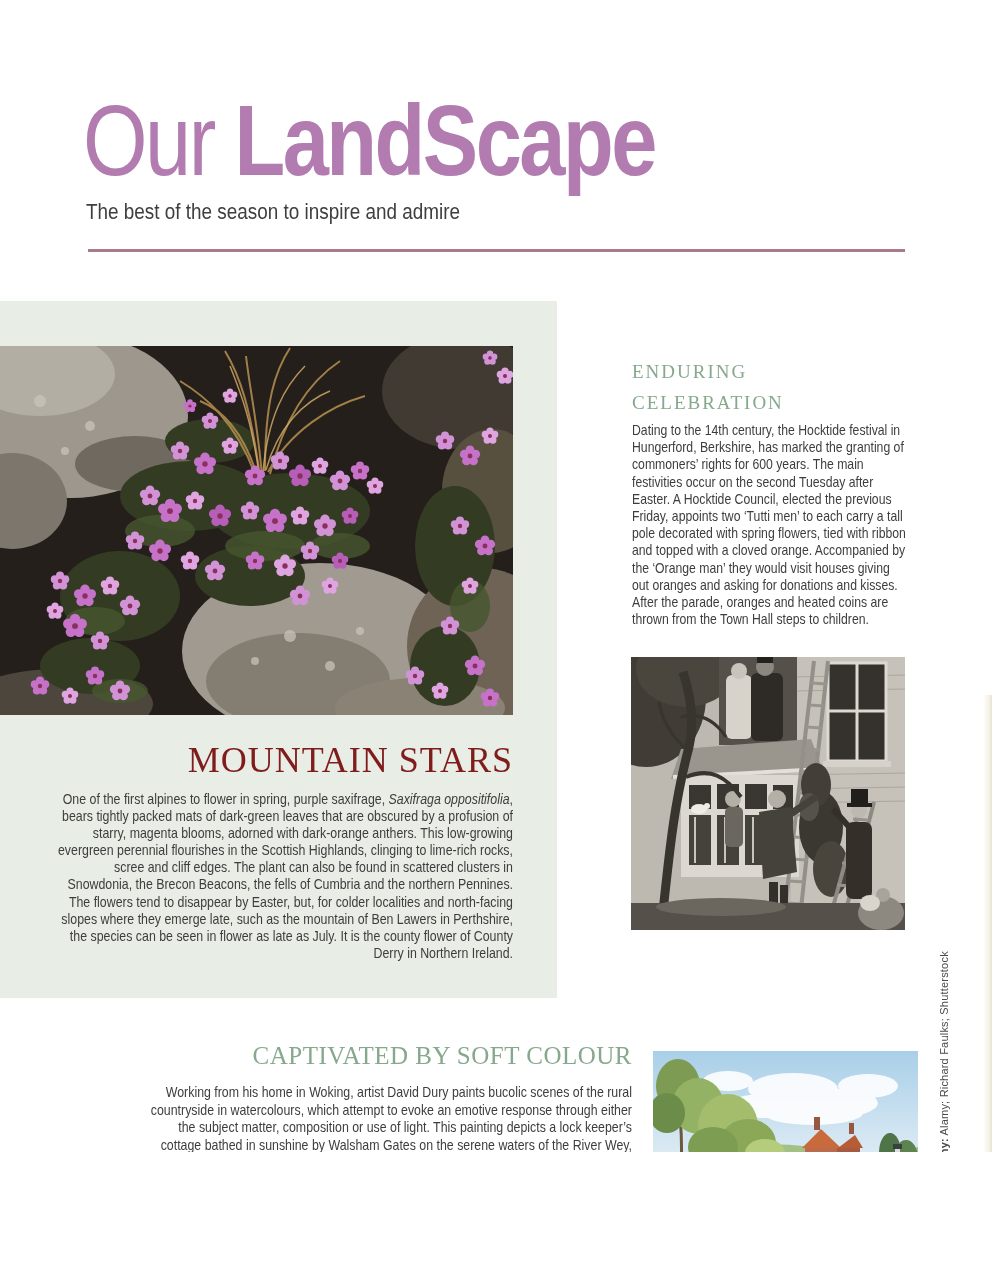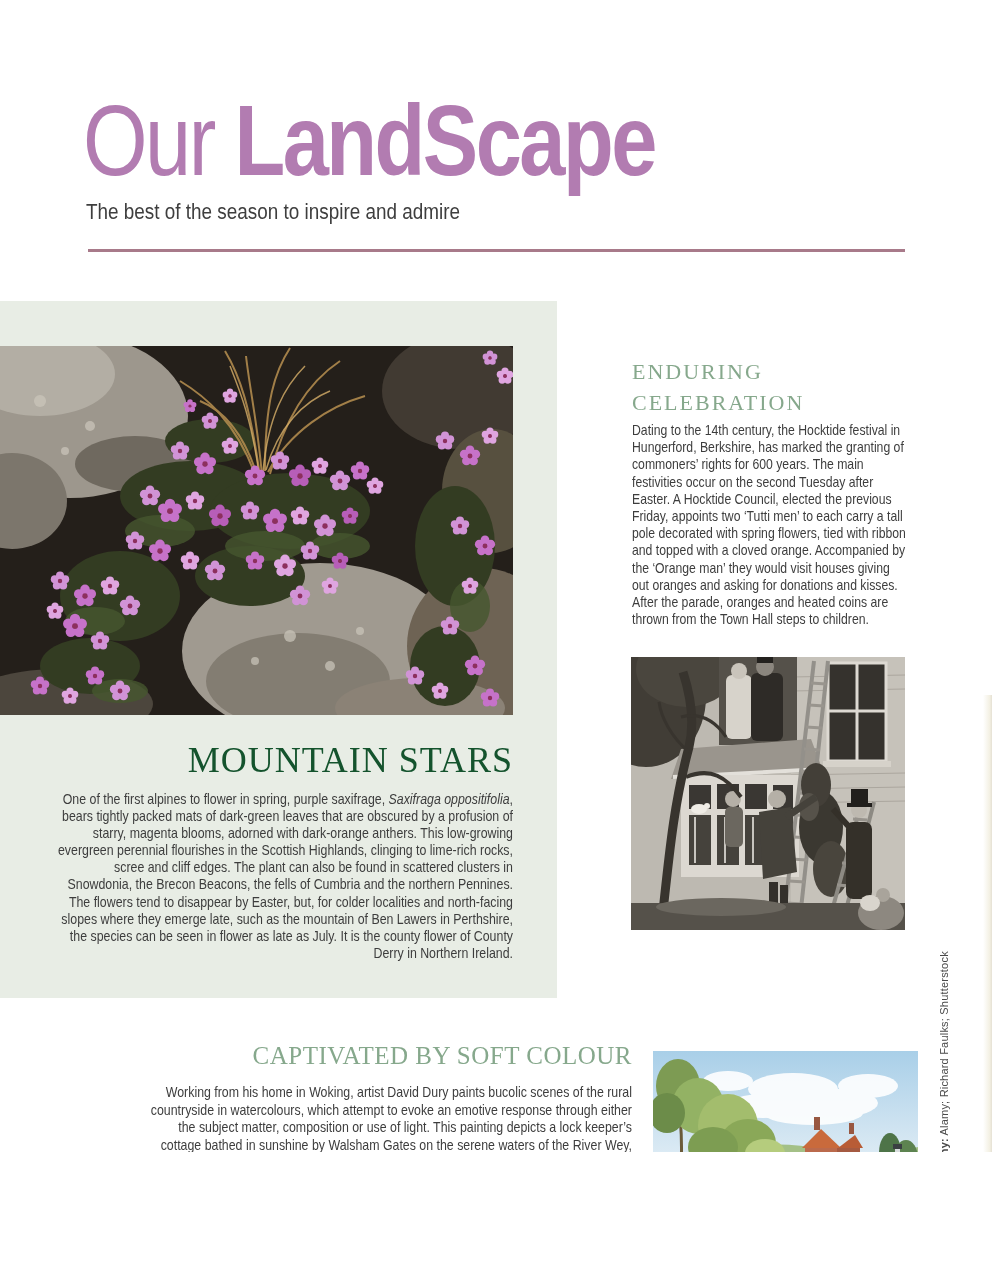--- a/index.html
+++ b/index.html
@@ -16,29 +16,29 @@
             white-space:nowrap;transform:scaleX(0.84);transform-origin:top left;}
   .rule-top{position:absolute;left:88px;top:249px;width:817px;height:3px;background:#a87a8a;}
 
   
   .panel{position:absolute;left:0;top:301px;width:557px;height:697px;background:#e8ede5;}
 
   .flower-photo{position:absolute;left:0;top:346px;width:513px;height:369px;display:block;}
 
   .mountain-heading{position:absolute;right:479px;top:741px;
                     font-family:"Liberation Serif",serif;font-size:36px;line-height:1.1;
-                    letter-spacing:1px;color:#14532d;white-space:nowrap;text-align:right;}
+                    letter-spacing:1px;color:#7f1d1d;white-space:nowrap;text-align:right;}
   .mountain-body{position:absolute;left:-17px;top:791px;width:530px;
                  transform:scaleX(0.865);transform-origin:top right;
                  font-size:14.3px;line-height:17.1px;color:#3d3d3d;text-align:right;}
   .mountain-body i{font-style:italic;}
 
   
   .enduring-heading{position:absolute;left:632px;top:356px;
-                    font-family:"Liberation Serif",serif;font-size:22px;line-height:31px;
+                    font-family:"Liberation Serif",serif;font-size:19px;line-height:31px;
                     letter-spacing:2px;color:#86a88c;}
   .enduring-body{position:absolute;left:632px;top:422px;width:323px;
                  transform:scaleX(0.855);transform-origin:top left;
                  font-size:14.3px;line-height:17.2px;color:#3d3d3d;}
 
   .bw-photo{position:absolute;left:631px;top:657px;width:274px;height:273px;display:block;}
 
   
   .captivated-heading{position:absolute;right:360px;top:1042px;
                       font-family:"Liberation Serif",serif;font-size:25px;

